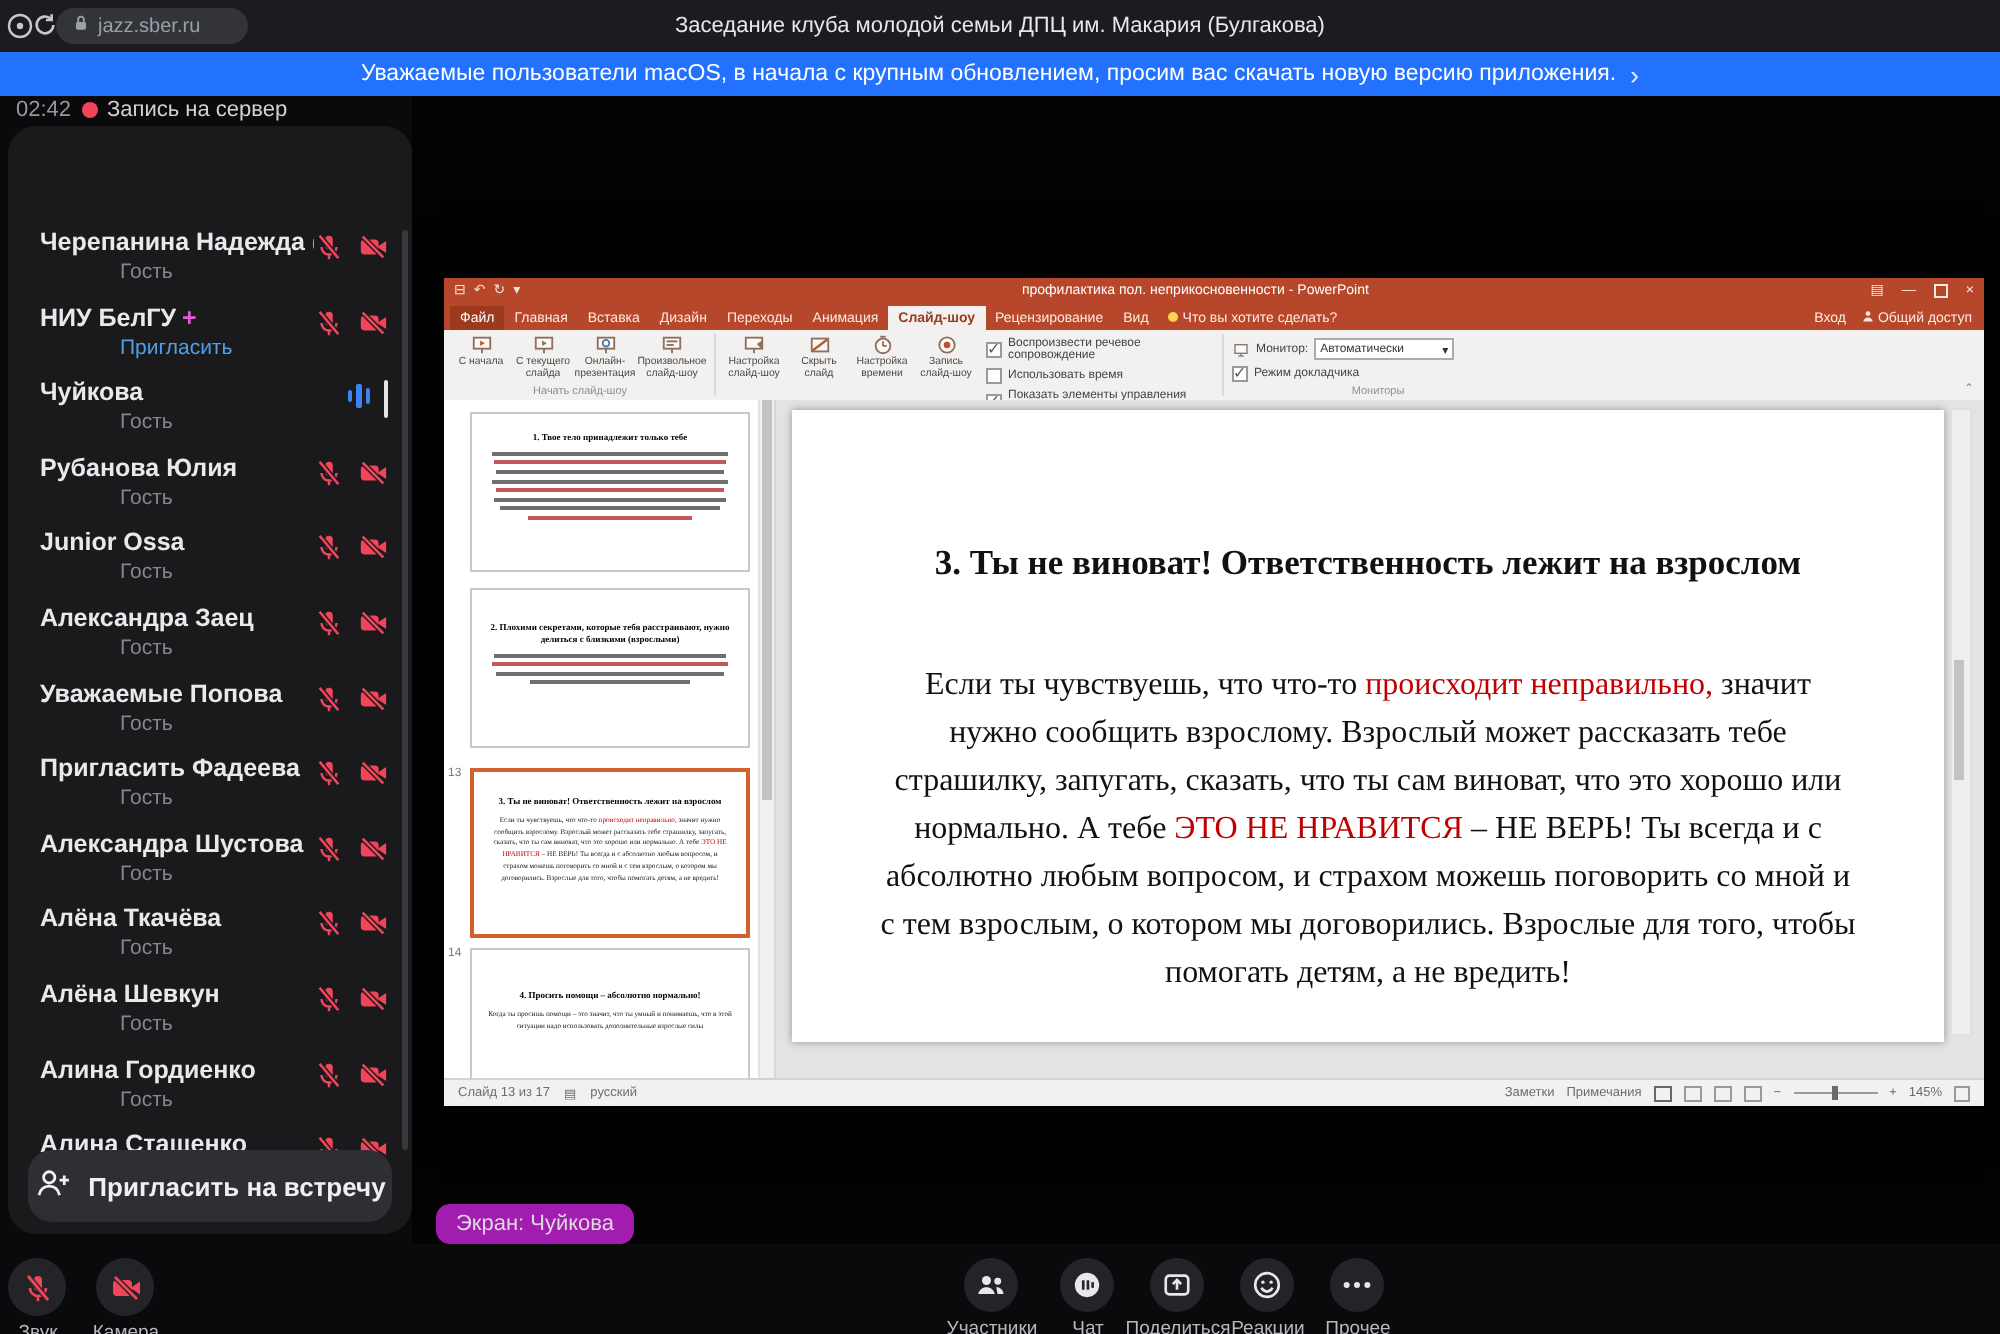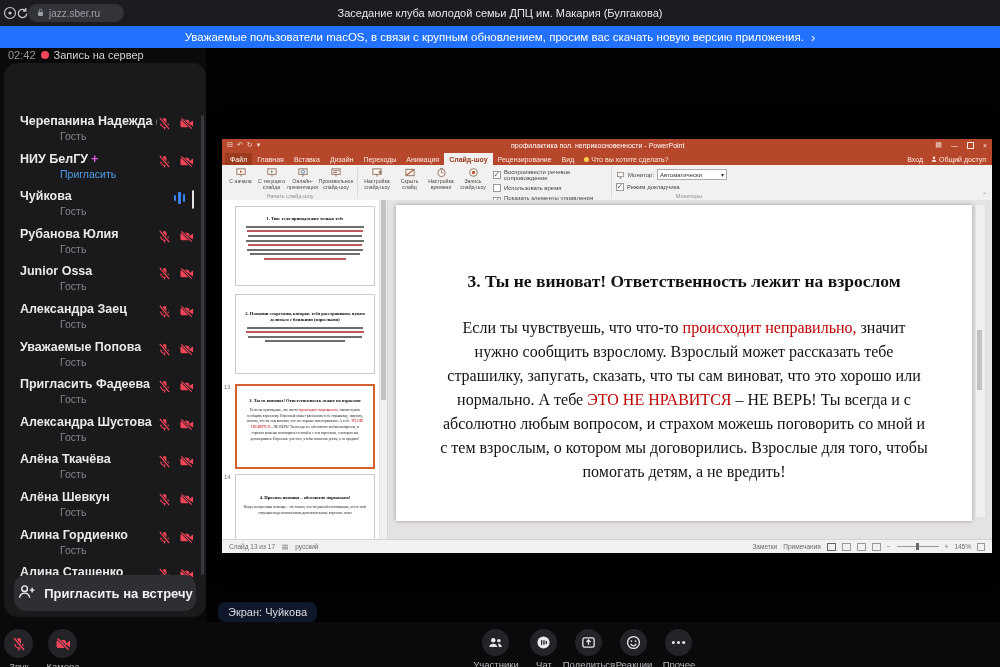--- a/index.html
+++ b/index.html
@@ -75,32 +75,32 @@
   .thumb-num{position:absolute;left:2px;font-size:6px;color:#777;}
   .thumb-title{font-family:"Liberation Serif",serif;font-weight:bold;font-size:4.5px;text-align:center;margin:9px 7px 4px;line-height:1.3;}
   .thumb-body{font-family:"Liberation Serif",serif;font-size:3.6px;text-align:center;margin:0 8px;line-height:1.6;color:#1a1a1a;}
   .sk{height:2px;margin:2.6px auto;background:#4a4a4a;opacity:.8;}
   .sk.r{background:#b03030;}
   .tscroll{position:absolute;right:0;top:0;width:7px;bottom:0;background:#f0f0f0;border-left:1px solid #e3e3e3;}
   .tthumb{position:absolute;top:0;left:1px;width:5px;height:200px;background:#c3c3c3;}
   .slide-area{flex:1;position:relative;background:#e4e3e2;}
   .slide{position:absolute;left:8px;right:20px;top:5px;bottom:19px;background:#fff;box-shadow:0 0 4px rgba(0,0,0,.35);overflow:hidden;}
   .slide-title{font-family:"Liberation Serif",serif;font-weight:bold;font-size:17.5px;text-align:center;margin:66px 20px 0;color:#111;}
-  .slide-body{font-family:"Liberation Serif",serif;font-size:16px;text-align:center;margin:24px 44px 0;line-height:1.5;color:#111;}
+  .slide-body{font-family:"Liberation Serif",serif;font-size:16px;text-align:center;margin:39px 44px 0;line-height:1.5;color:#111;}
   .red{color:#c00000;}
   .slide-scroll{position:absolute;right:6px;top:4px;width:9px;bottom:22px;background:#f0efee;border:1px solid #e2e0de;}
   .sthumb{position:absolute;left:1px;top:40%;width:5px;height:60px;background:#c3c3c3;}
   .ppt-status{position:absolute;left:0;right:0;bottom:0;height:13px;background:#f2f1ef;border-top:1px solid #d5d3d1;display:flex;align-items:center;font-size:6.5px;color:#6d6d6d;padding:0 7px;gap:7px;}
   .ppt-status .right{margin-left:auto;display:flex;align-items:center;gap:6px;}
   .viewbox{width:7px;height:6px;border:1px solid #9a9a9a;display:inline-block;}
   .ztrack{width:42px;height:1px;background:#9a9a9a;position:relative;display:inline-block;}
   .zthumb{position:absolute;left:19px;top:-3px;width:3px;height:7px;background:#6a6a6a;}
 
   
-  .screen-pill{position:absolute;left:218px;top:602px;height:20px;padding:0 10px;background:#0f172a;border-radius:7px;color:#dcdcde;font-size:11px;display:flex;align-items:center;z-index:4;}
+  .screen-pill{position:absolute;left:218px;top:602px;height:20px;padding:0 10px;background:#a21caf;border-radius:7px;color:#dcdcde;font-size:11px;display:flex;align-items:center;z-index:4;}
 
   
   .round{position:absolute;border-radius:50%;background:#242428;display:flex;align-items:center;justify-content:center;cursor:pointer;}
   .tlabel{position:absolute;font-size:9.5px;color:#b9b9bd;text-align:center;}
 </style>
 </head>
 <body>
 
 <div class="root">
 
@@ -123,21 +123,21 @@
             <rect x="3.5" y="7" width="9" height="7" rx="1.5" fill="#9ba0a6"></rect>
             <path d="M5.5 7V4.8a2.5 2.5 0 0 1 5 0V7" fill="none" stroke="#9ba0a6" stroke-width="1.6"></path>
           </svg>
       </span>
       <span>jazz.sber.ru</span>
     </div>
     <div class="page-title">Заседание клуба молодой семьи ДПЦ им. Макария (Булгакова)</div>
   </div>
 
   <div class="banner">
-    <span>Уважаемые пользователи macOS, в связи с крупным обновлением, просим вас скачать новую версию приложения.</span>
+    <span>Уважаемые пользователи macOS, в начала с крупным обновлением, просим вас скачать новую версию приложения.</span>
     <span class="chev">›</span>
   </div>
 
   <div class="stage"></div>
 
   <div class="recording">
     <span class="time">02:42</span>
     <span class="rec-dot"></span>
     <span>Запись на сервер</span>
   </div>

